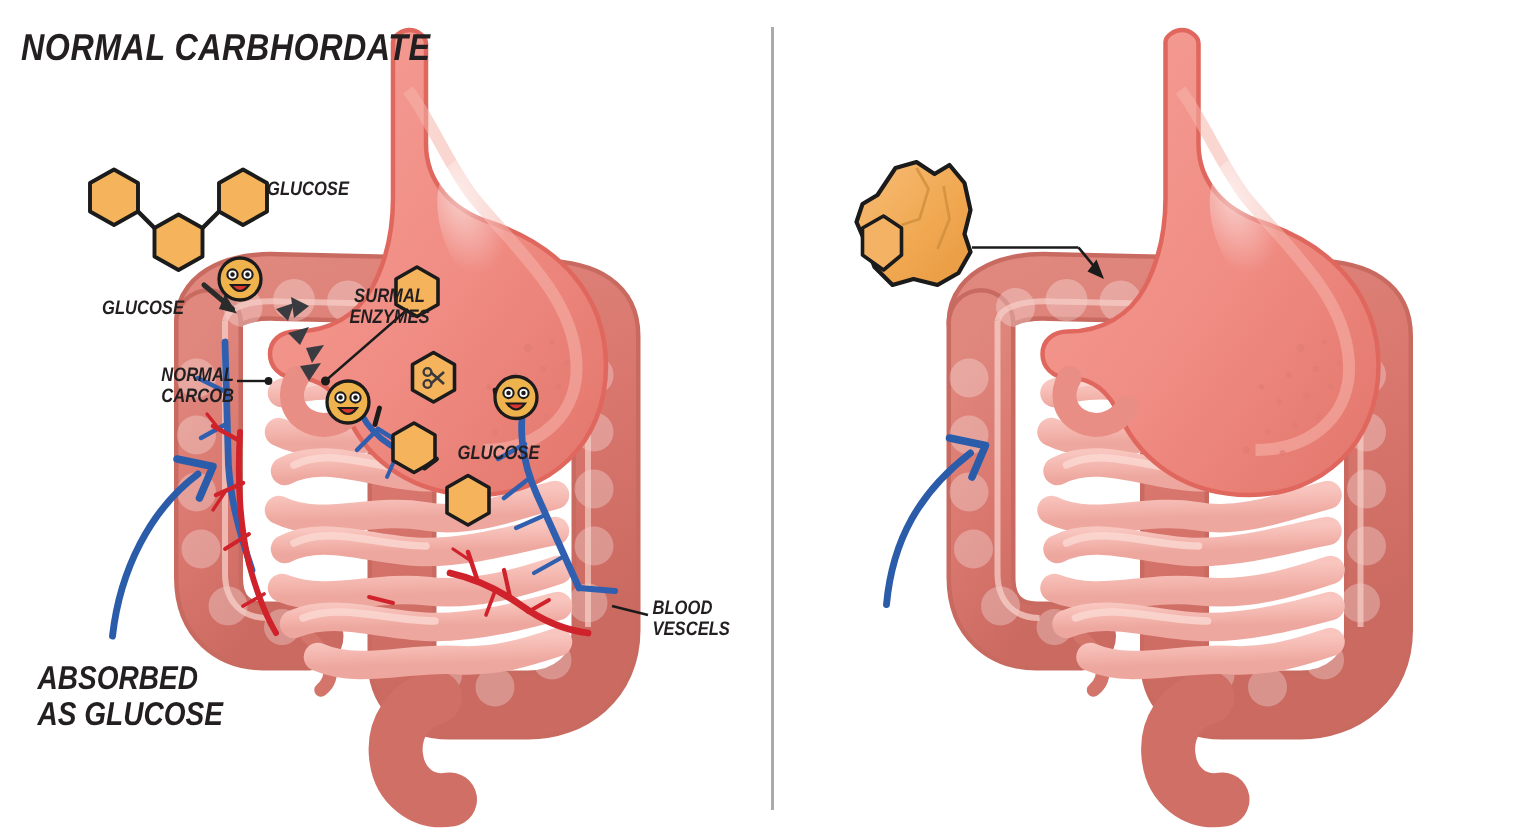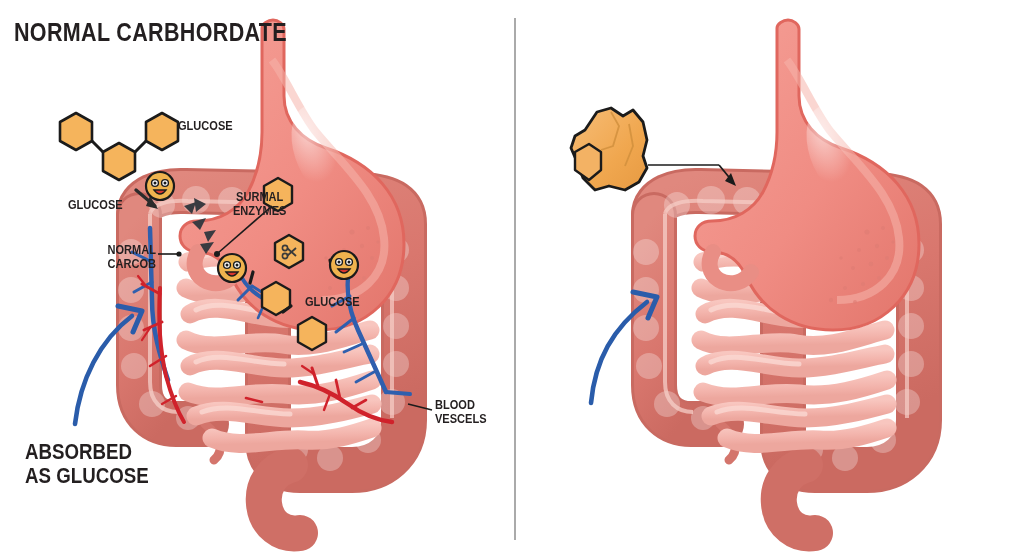--- a/index.html
+++ b/index.html
@@ -4,21 +4,21 @@
 <style>
   * { margin:0; padding:0; box-sizing:border-box; }
   html,body{ background:#fff; }
   body{
     width:1024px; height:559px; position:relative; overflow:hidden;
     font-family:"Liberation Sans", sans-serif; background:#ffffff;
   }
   #stage{ position:absolute; inset:0; width:1024px; height:559px; }
 
   .panel{ position:absolute; top:0; height:559px; }
-  #panel-left{ left:0; width:470px; }
+  #panel-left{ left:0; width:470px;font-style:italic; }
   #panel-right{ left:515px; width:509px; }
 
   .divider{
     position:absolute; left:514px; top:18px; width:2px; height:522px;
     background:#9b9b9b; opacity:.85;
   }
 
   .title{
     position:absolute; color:#231f20; font-weight:700;
     font-size:25px; letter-spacing:.4px;

